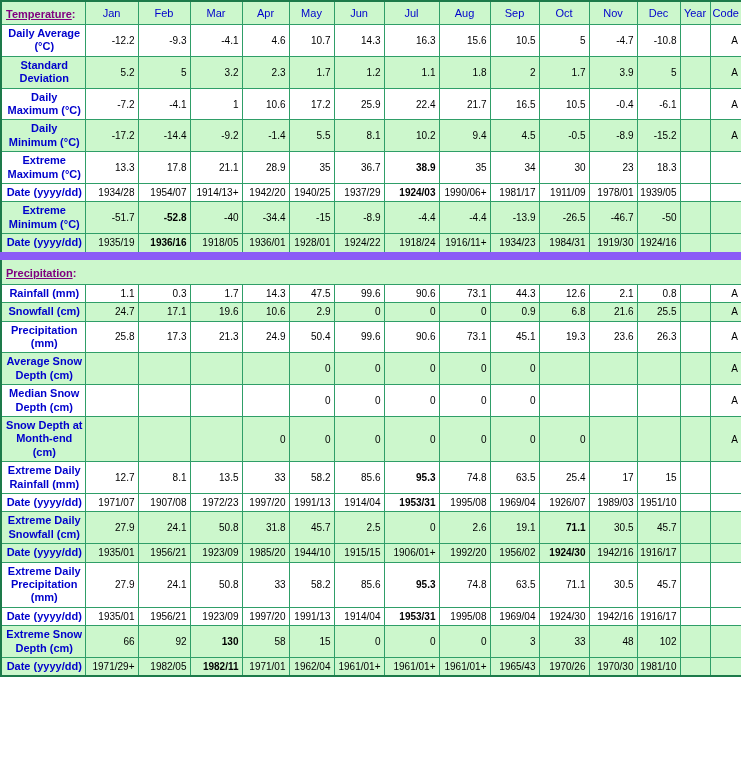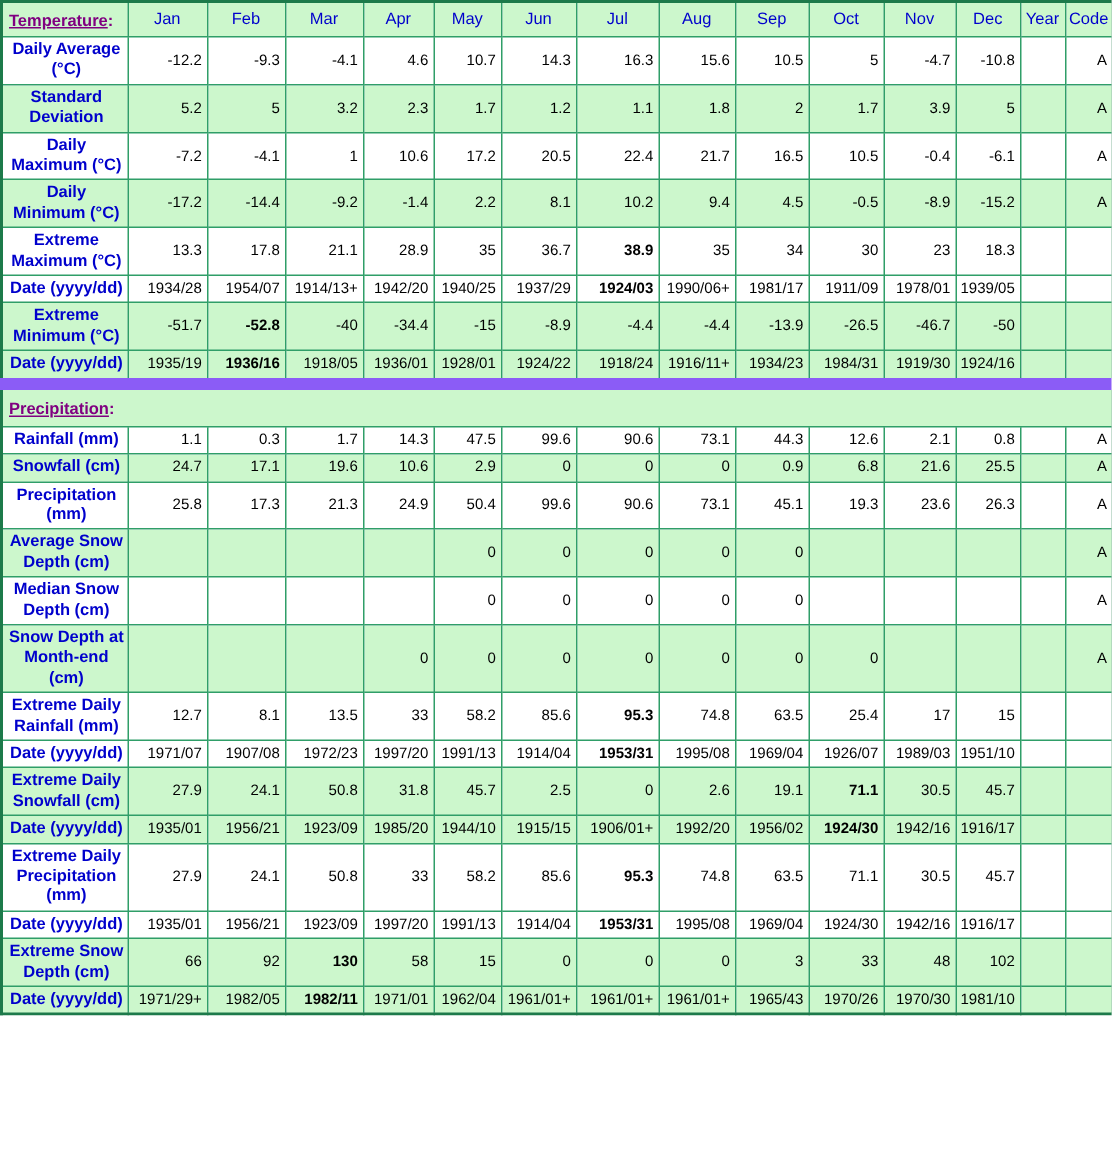--- a/index.html
+++ b/index.html
@@ -131,37 +131,37 @@
           <td class="val"></td>
           <td class="val">A</td>
         </tr>
         <tr class="white">
           <td class="label">Daily Maximum (°C)</td>
           <td class="val">-7.2</td>
           <td class="val">-4.1</td>
           <td class="val">1</td>
           <td class="val">10.6</td>
           <td class="val">17.2</td>
-          <td class="val">20.5</td>
+          <td class="val">25.9</td>
           <td class="val">22.4</td>
           <td class="val">21.7</td>
           <td class="val">16.5</td>
           <td class="val">10.5</td>
           <td class="val">-0.4</td>
           <td class="val">-6.1</td>
           <td class="val"></td>
           <td class="val">A</td>
         </tr>
         <tr class="green">
           <td class="label">Daily Minimum (°C)</td>
           <td class="val">-17.2</td>
           <td class="val">-14.4</td>
           <td class="val">-9.2</td>
           <td class="val">-1.4</td>
-          <td class="val">2.2</td>
+          <td class="val">5.5</td>
           <td class="val">8.1</td>
           <td class="val">10.2</td>
           <td class="val">9.4</td>
           <td class="val">4.5</td>
           <td class="val">-0.5</td>
           <td class="val">-8.9</td>
           <td class="val">-15.2</td>
           <td class="val"></td>
           <td class="val">A</td>
         </tr>

